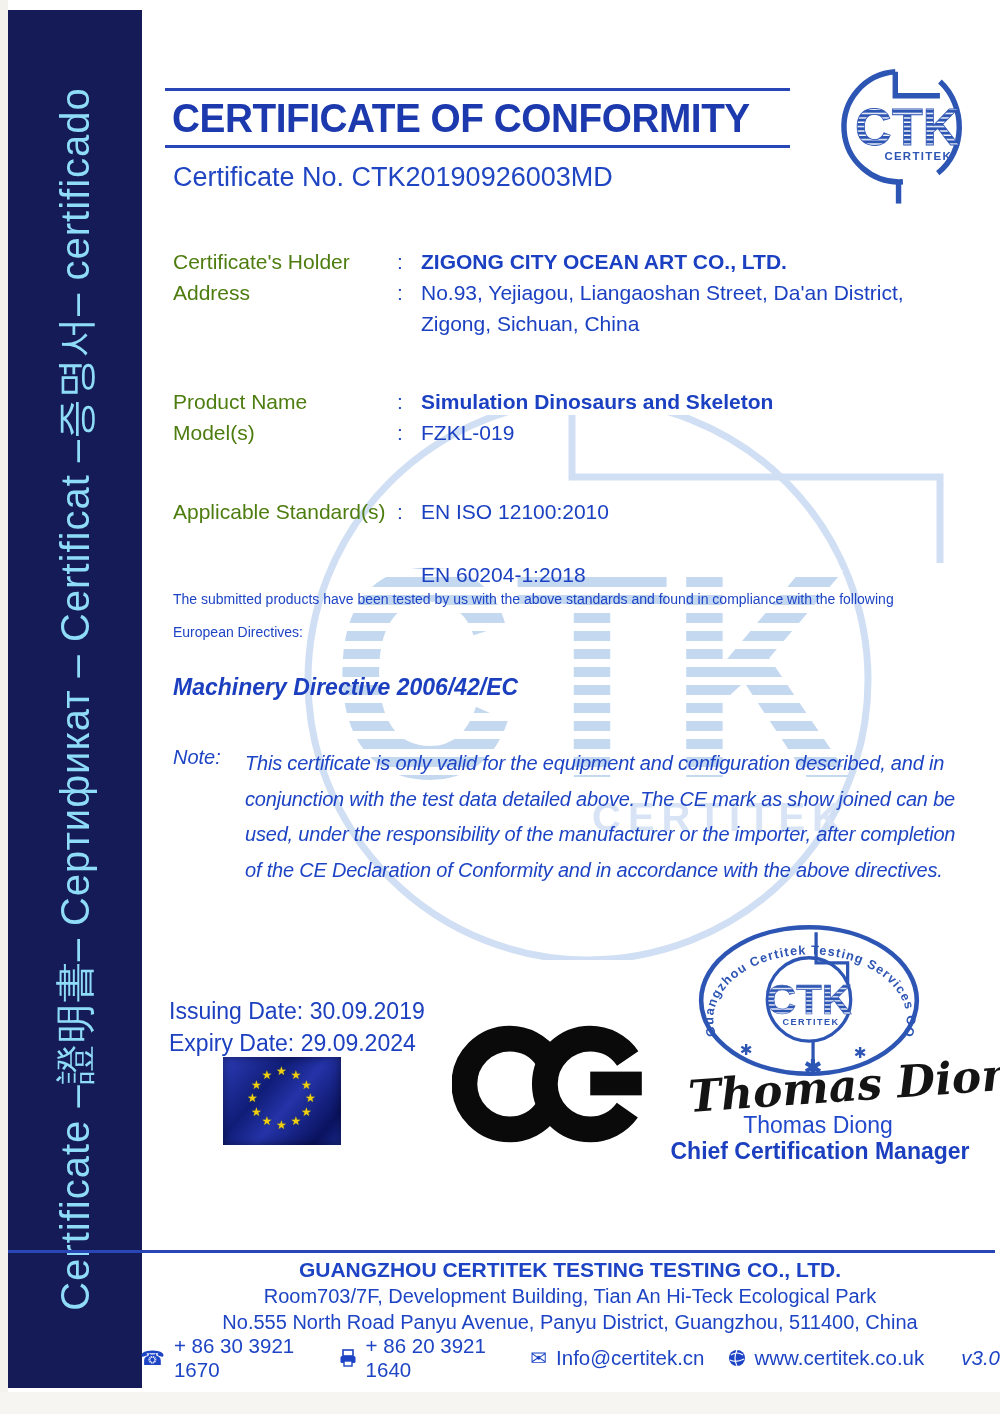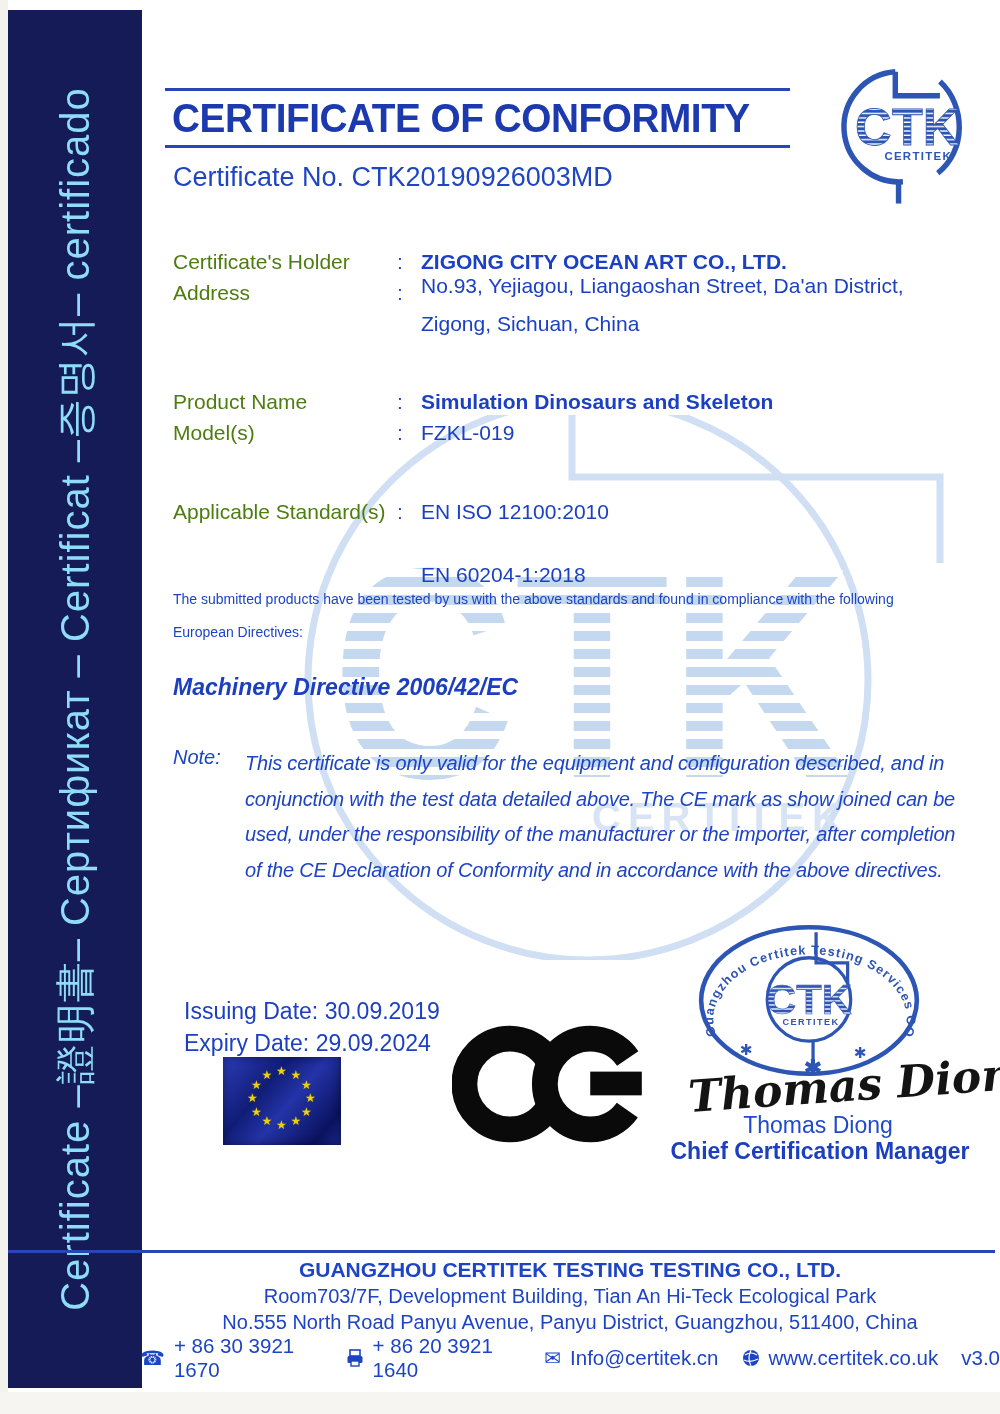--- a/index.html
+++ b/index.html
@@ -33,21 +33,21 @@
   .bold{font-weight:bold;}
 
   .statement{position:absolute;left:173px;top:583px;width:780px;font-size:14px;
              line-height:33px;color:#1d44c4;}
   .directive{position:absolute;left:173px;top:674px;font-size:23px;font-weight:bold;
              font-style:italic;color:#1b3fbe;}
   .note-lbl{position:absolute;left:173px;top:746px;font-size:20px;font-style:italic;color:#1d44c4;}
   .note-text{position:absolute;left:245px;top:746px;width:712px;font-size:20px;
              font-style:italic;line-height:35.5px;color:#1d44c4;letter-spacing:-.2px;}
 
-  .date-line{position:absolute;left:184px;font-size:23px;color:#1c40c0;}
+  .date-line{position:absolute;left:169px;font-size:23px;color:#1c40c0;}
 
   
   .eu-flag{position:absolute;left:223px;top:1057px;width:118px;height:88px;
            background:linear-gradient(130deg,#2d3db8 0%,#101d78 35%,#2433a8 55%,#0a1360 85%,#1a2a90 100%);
            box-shadow:inset 0 0 10px rgba(0,0,0,.45);}
   .star{position:absolute;font-size:12px;color:#f2cf12;line-height:12px;
         text-shadow:0 0 2px rgba(90,120,0,.6);}
 
   .signature{position:absolute;left:688px;top:1062px;width:260px;text-align:center;
              font-family:"DejaVu Serif",serif;font-style:italic;font-weight:bold;
@@ -58,21 +58,21 @@
             font-size:23px;font-weight:bold;color:#1b3fbe;}
 
   
   .footer{position:absolute;left:140px;width:860px;text-align:center;color:#1d44c4;}
   .f-company{font-size:21px;font-weight:bold;}
   .f-addr{font-size:20px;}
   .contact-row{position:absolute;left:140px;top:1334px;width:860px;display:flex;
                justify-content:center;align-items:center;gap:9px;font-size:20.5px;color:#1d44c4;}
   .contact-row .icon{display:inline-flex;align-items:center;}
   .glyph-icon{font-size:20px;line-height:20px;color:#1d44c4;}
-  .version{margin-left:14px;}
+  .version{margin-left:28px;font-style:italic;}
 
   
   .edge-left{position:absolute;left:0;top:0;width:8px;height:1414px;background:#f3f2ec;}
   .edge-bottom{position:absolute;left:0;top:1392px;width:1000px;height:22px;background:#f6f5f1;}
 </style>
 </head>
 <body>
 
 <div class="page">
 
@@ -121,21 +121,21 @@
       <text x="20" y="76" font-family="Liberation Sans, sans-serif" font-weight="bold" font-size="48" textLength="96" lengthAdjust="spacingAndGlyphs" fill="url(#logoStripe)" stroke="#2d55b4" stroke-width=".7">CTK</text>
       <text x="47" y="90" font-family="Liberation Sans, sans-serif" font-weight="bold" font-size="10.5" letter-spacing="1.2" fill="#2d55b4">CERTITEK</text>
     </svg>
 
     <div class="lbl" style="top:250px;">Certificate's Holder</div>
     <div class="col" style="top:250px;">:</div>
     <div class="val bold" style="top:250px;">ZIGONG CITY OCEAN ART CO., LTD.</div>
 
     <div class="lbl" style="top:281px;">Address</div>
     <div class="col" style="top:281px;">:</div>
-    <div class="val" style="top:274px;">No.93, Yejiagou, Liangaoshan Street, Da'an District,</div>
+    <div class="val" style="top:281px;">No.93, Yejiagou, Liangaoshan Street, Da'an District,</div>
     <div class="val" style="top:312px;">Zigong, Sichuan, China</div>
 
     <div class="lbl" style="top:390px;">Product Name</div>
     <div class="col" style="top:390px;">:</div>
     <div class="val bold" style="top:390px;">Simulation Dinosaurs and Skeleton</div>
 
     <div class="lbl" style="top:421px;">Model(s)</div>
     <div class="col" style="top:421px;">:</div>
     <div class="val" style="top:421px;">FZKL-019</div>
 

